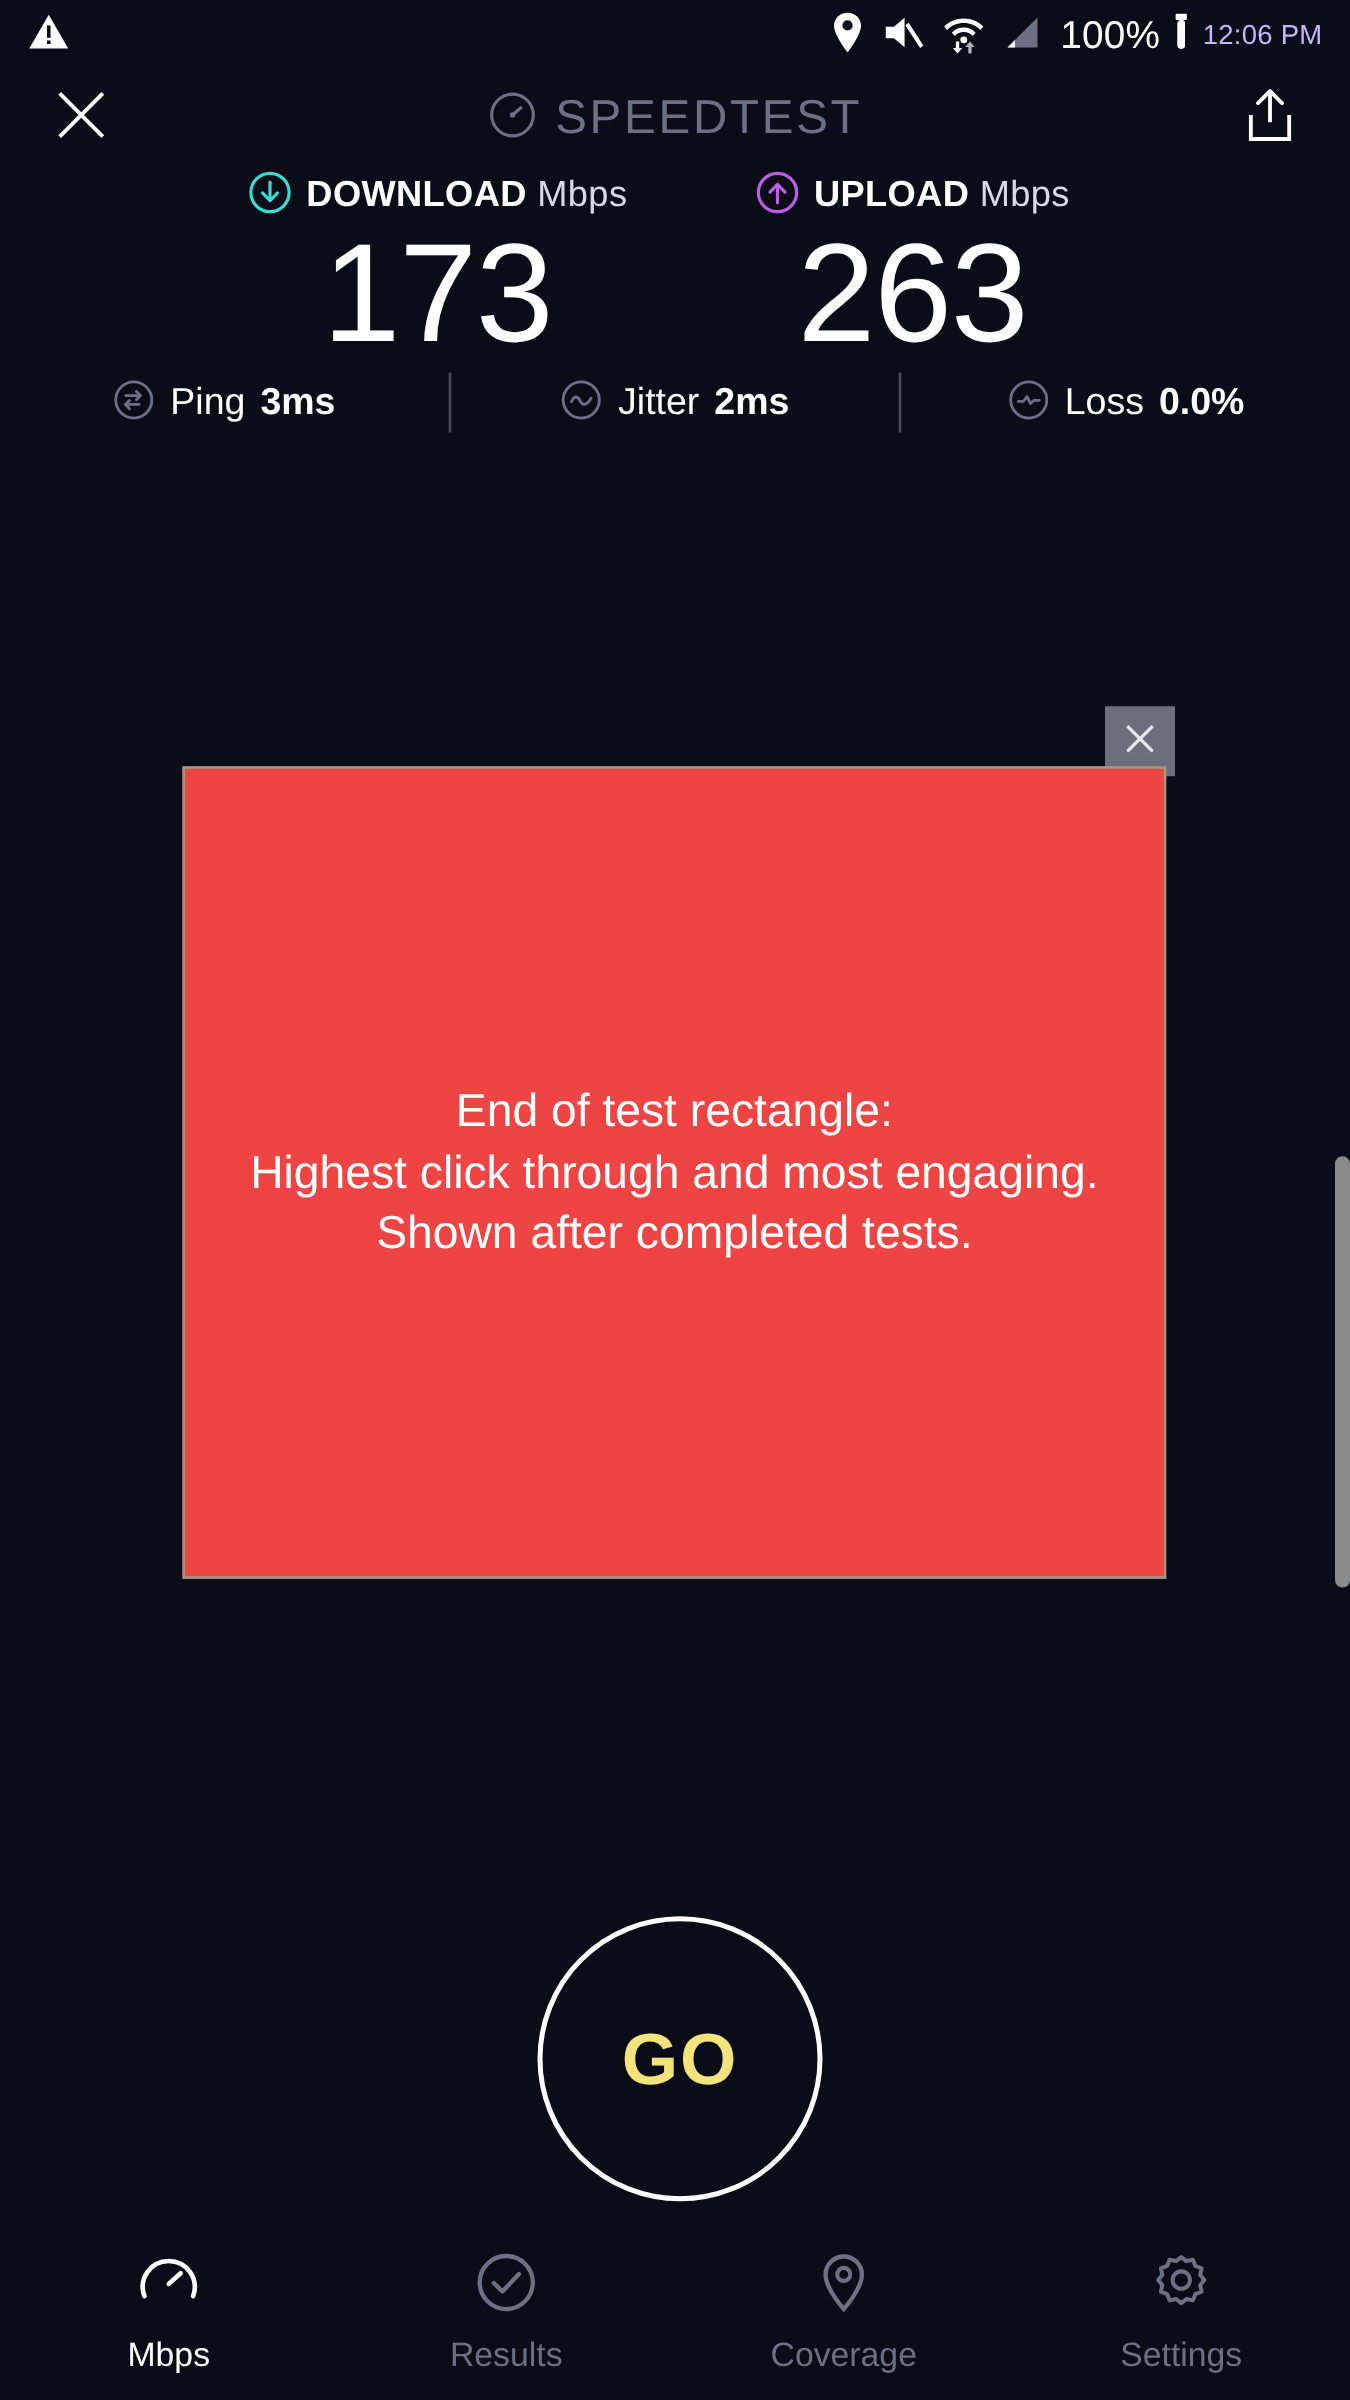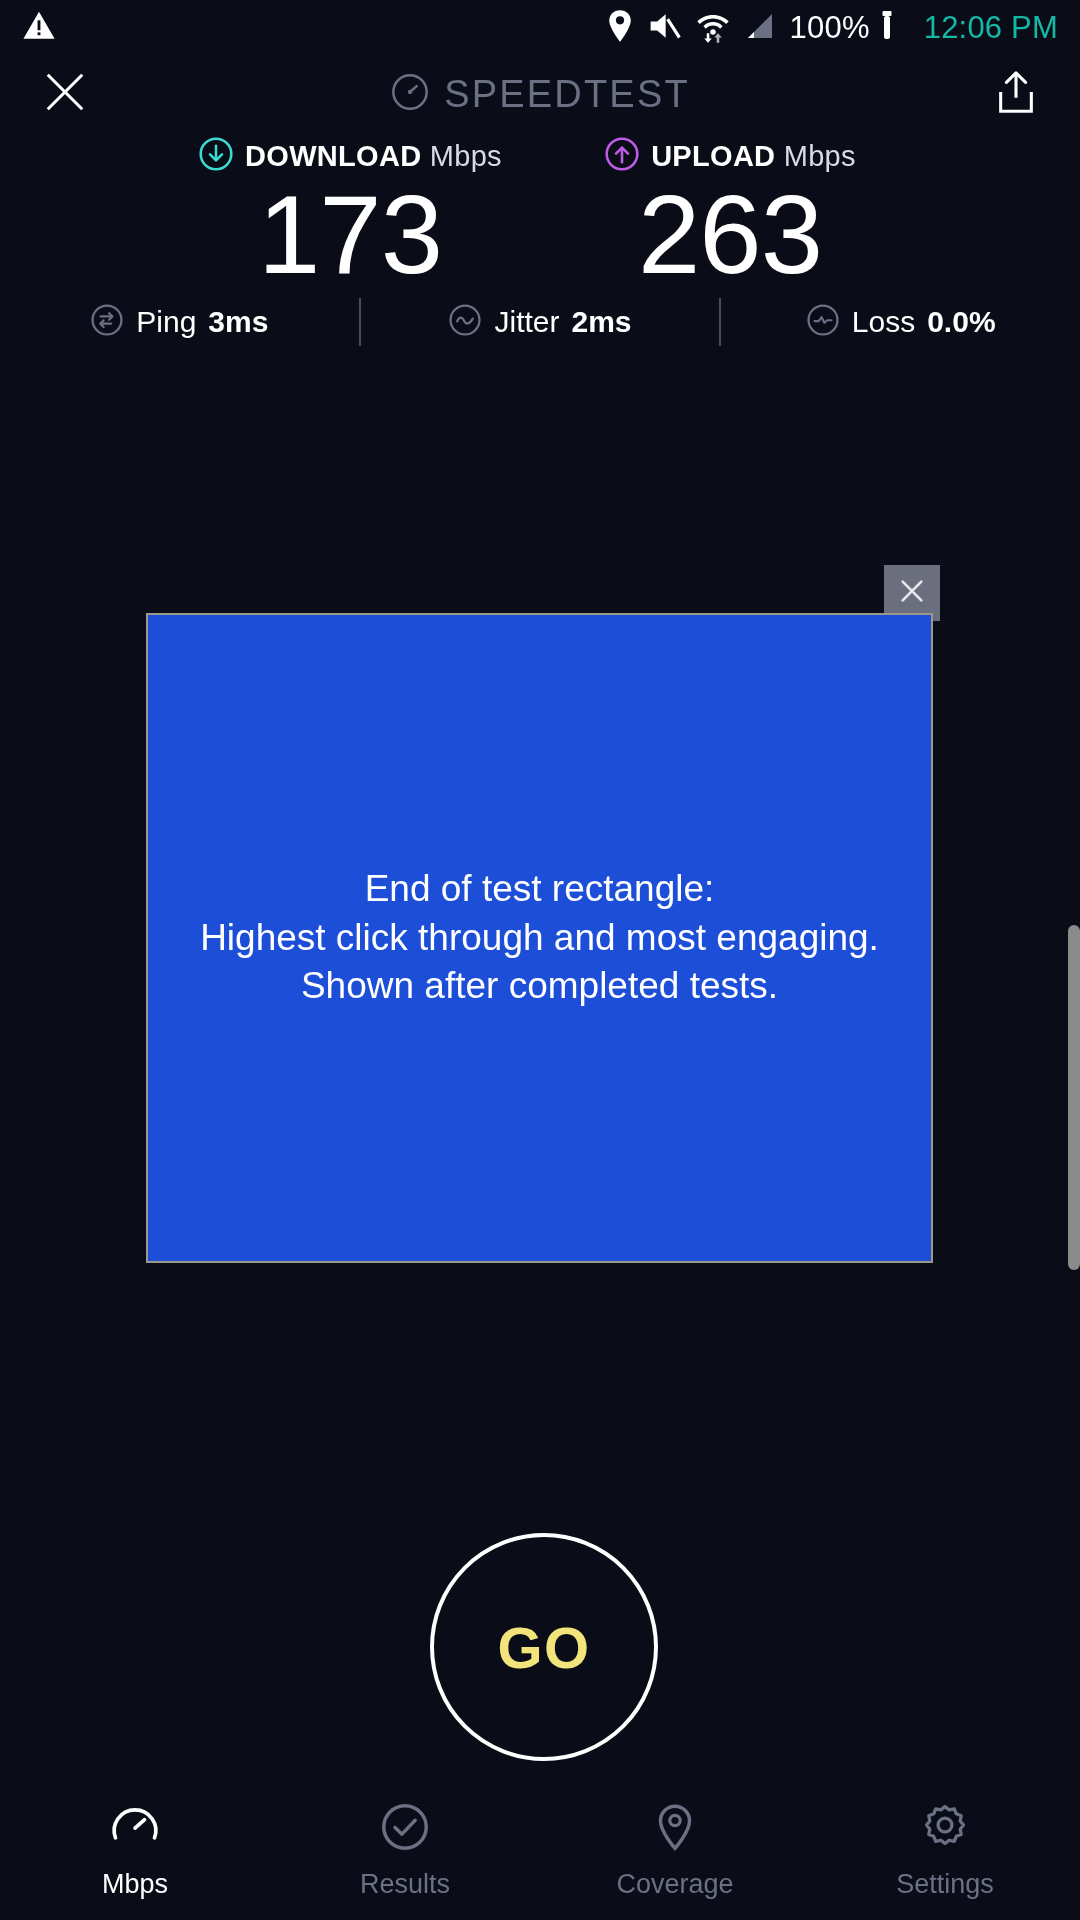--- a/index.html
+++ b/index.html
@@ -36,23 +36,23 @@
     gap: 14px;
   }
   .sb-icon { display: block; }
   .sb-batt-pct {
     font-size: 31px;
     color: #ffffff;
     letter-spacing: 0.2px;
     font-family: "Liberation Sans", sans-serif;
   }
   .sb-time {
-    font-size: 31px;
-    color: #14b8a6;
-    margin-left: 20px;
+    font-size: 22px;
+    color: #c4b5fd;
+    margin-left: 0;
     letter-spacing: 0.2px;
   }
   .batt-shape {
     width: 21px;
     height: 34px;
     border: 3px solid #ffffff;
     border-radius: 3px;
     background: #ffffff;
     position: relative;
   }
@@ -187,21 +187,21 @@
     align-items: center;
     justify-content: center;
     cursor: pointer;
   }
   .ad-box {
     position: absolute;
     top: 613px;
     left: 146px;
     width: 787px;
     height: 650px;
-    background: #1d4ed8;
+    background: #ef4444;
     border: 2px solid #9a9a8a;
     box-sizing: border-box;
     display: flex;
     align-items: center;
     justify-content: center;
   }
   .ad-text {
     text-align: center;
     color: #ffffff;
     font-size: 37px;

